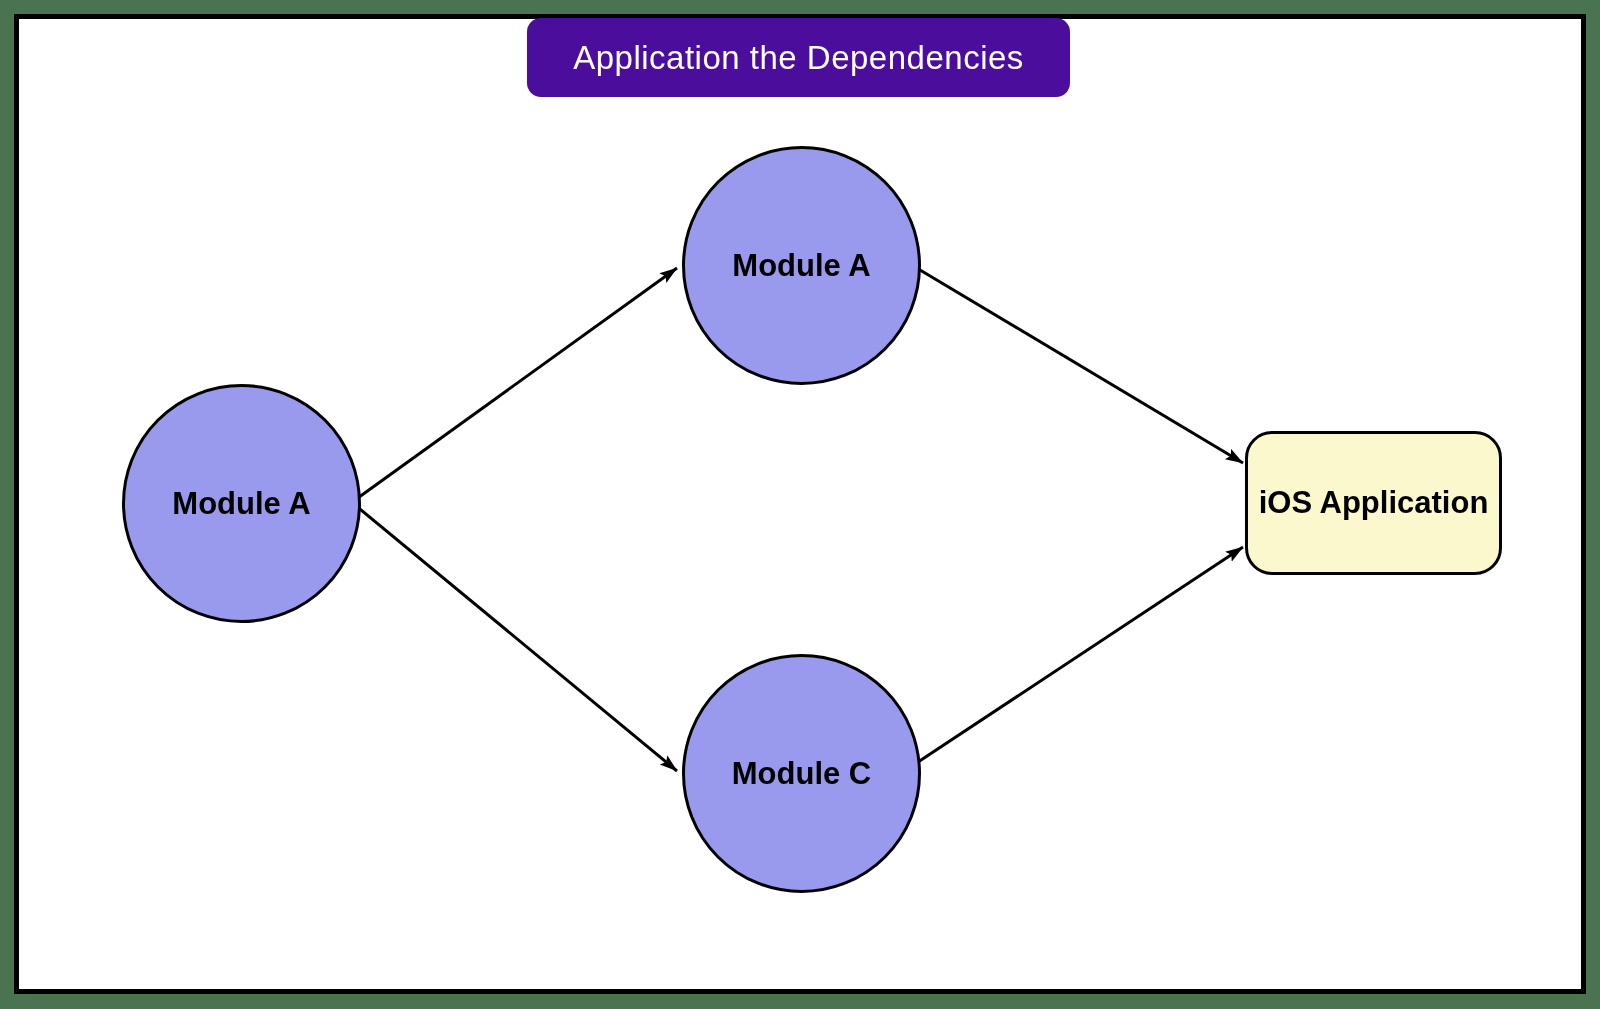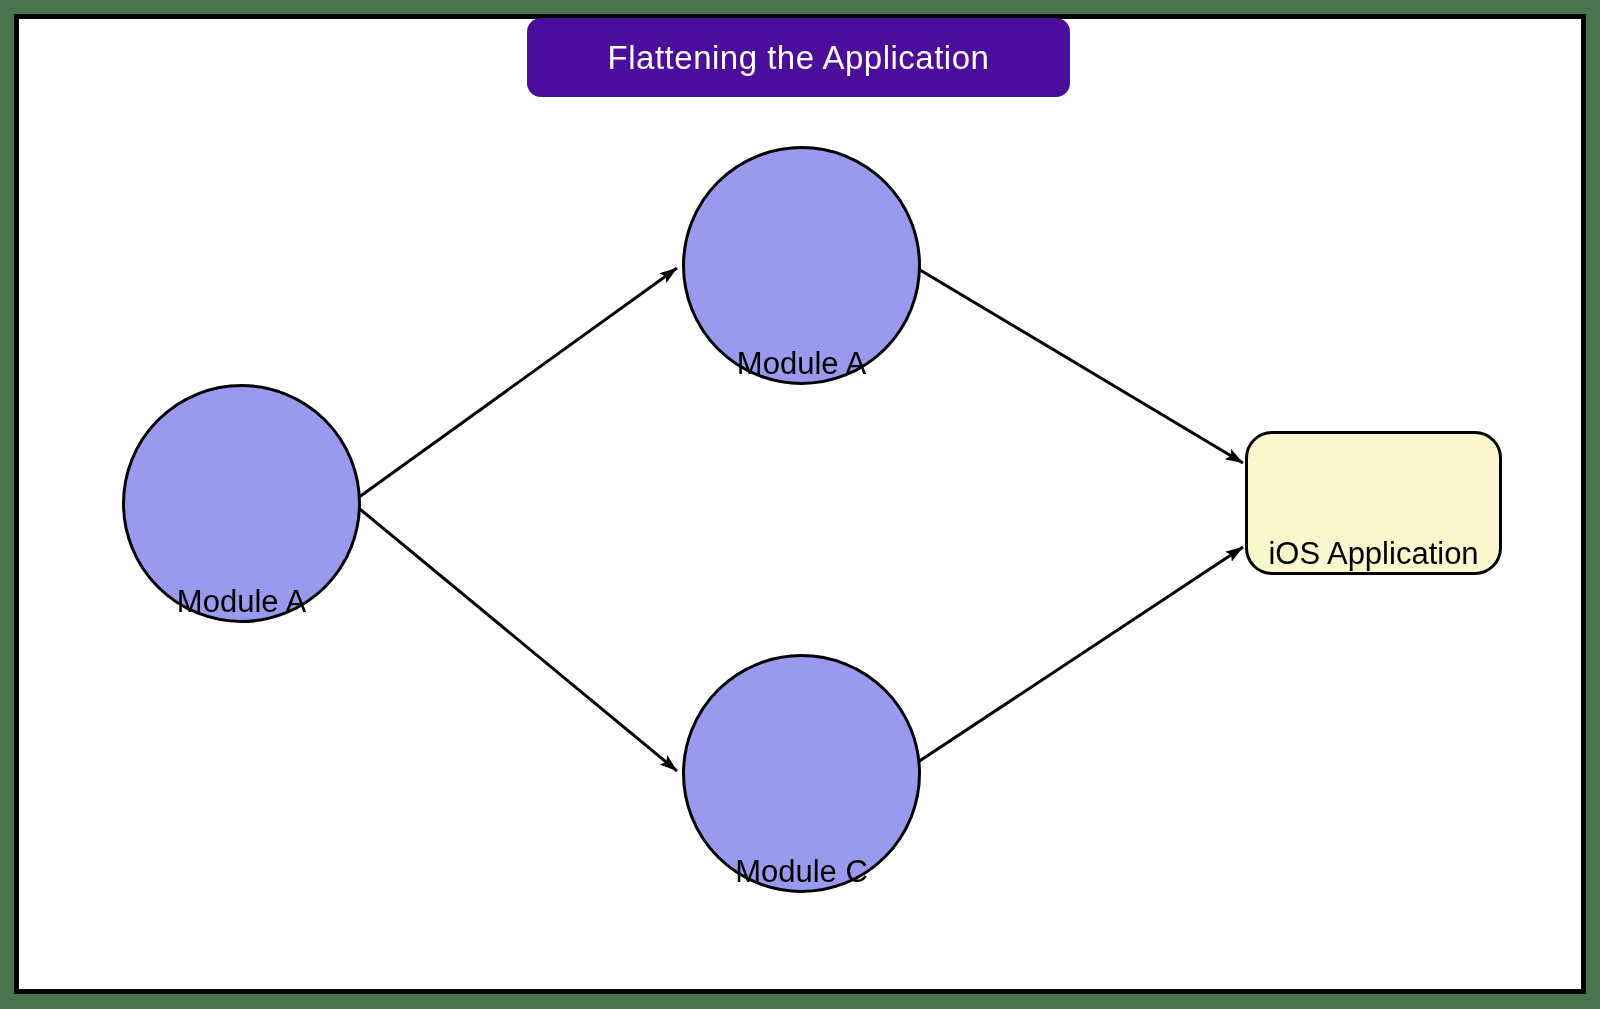--- a/index.html
+++ b/index.html
@@ -46,24 +46,25 @@
   }
   .edges {
     position: absolute;
     left: 0;
     top: 0;
     z-index: 1;
   }
   .node {
     position: absolute;
     display: flex;
-    align-items: flex-end;
+    align-items: center;
     justify-content: center;
     box-sizing: content-box;
     z-index: 2;
+    font-weight: bold;
   }
   .node .node-label {
     color: #000000;
     font-size: 31px;
     white-space: nowrap;
   }
   .node.circle {
     width: 233px;
     height: 233px;
     border: 3px solid var(--line-black, #000000);
@@ -89,21 +90,21 @@
   }
 </style>
 </head>
 <body>
 
 <div class="canvas">
 
   <div class="frame"></div>
 
   <div class="banner">
-    <span class="title-text">Flattening the Application</span>
+    <span class="title-text">Application the Dependencies</span>
   </div>
 
   <svg class="edges" width="1600" height="1009" viewBox="0 0 1600 1009">
     <defs>
       <marker id="arrowhead" markerUnits="userSpaceOnUse" markerWidth="20" markerHeight="14" refX="17.5" refY="6" orient="auto">
         <path d="M0,0 L18,6 L0,12 L3.5,6 Z" fill="#000000"></path>
       </marker>
     </defs>
     <line class="edge" x1="355" y1="500" x2="677" y2="268" marker-end="url(#arrowhead)"></line>
     <line class="edge" x1="355" y1="505" x2="677" y2="771" marker-end="url(#arrowhead)"></line>

